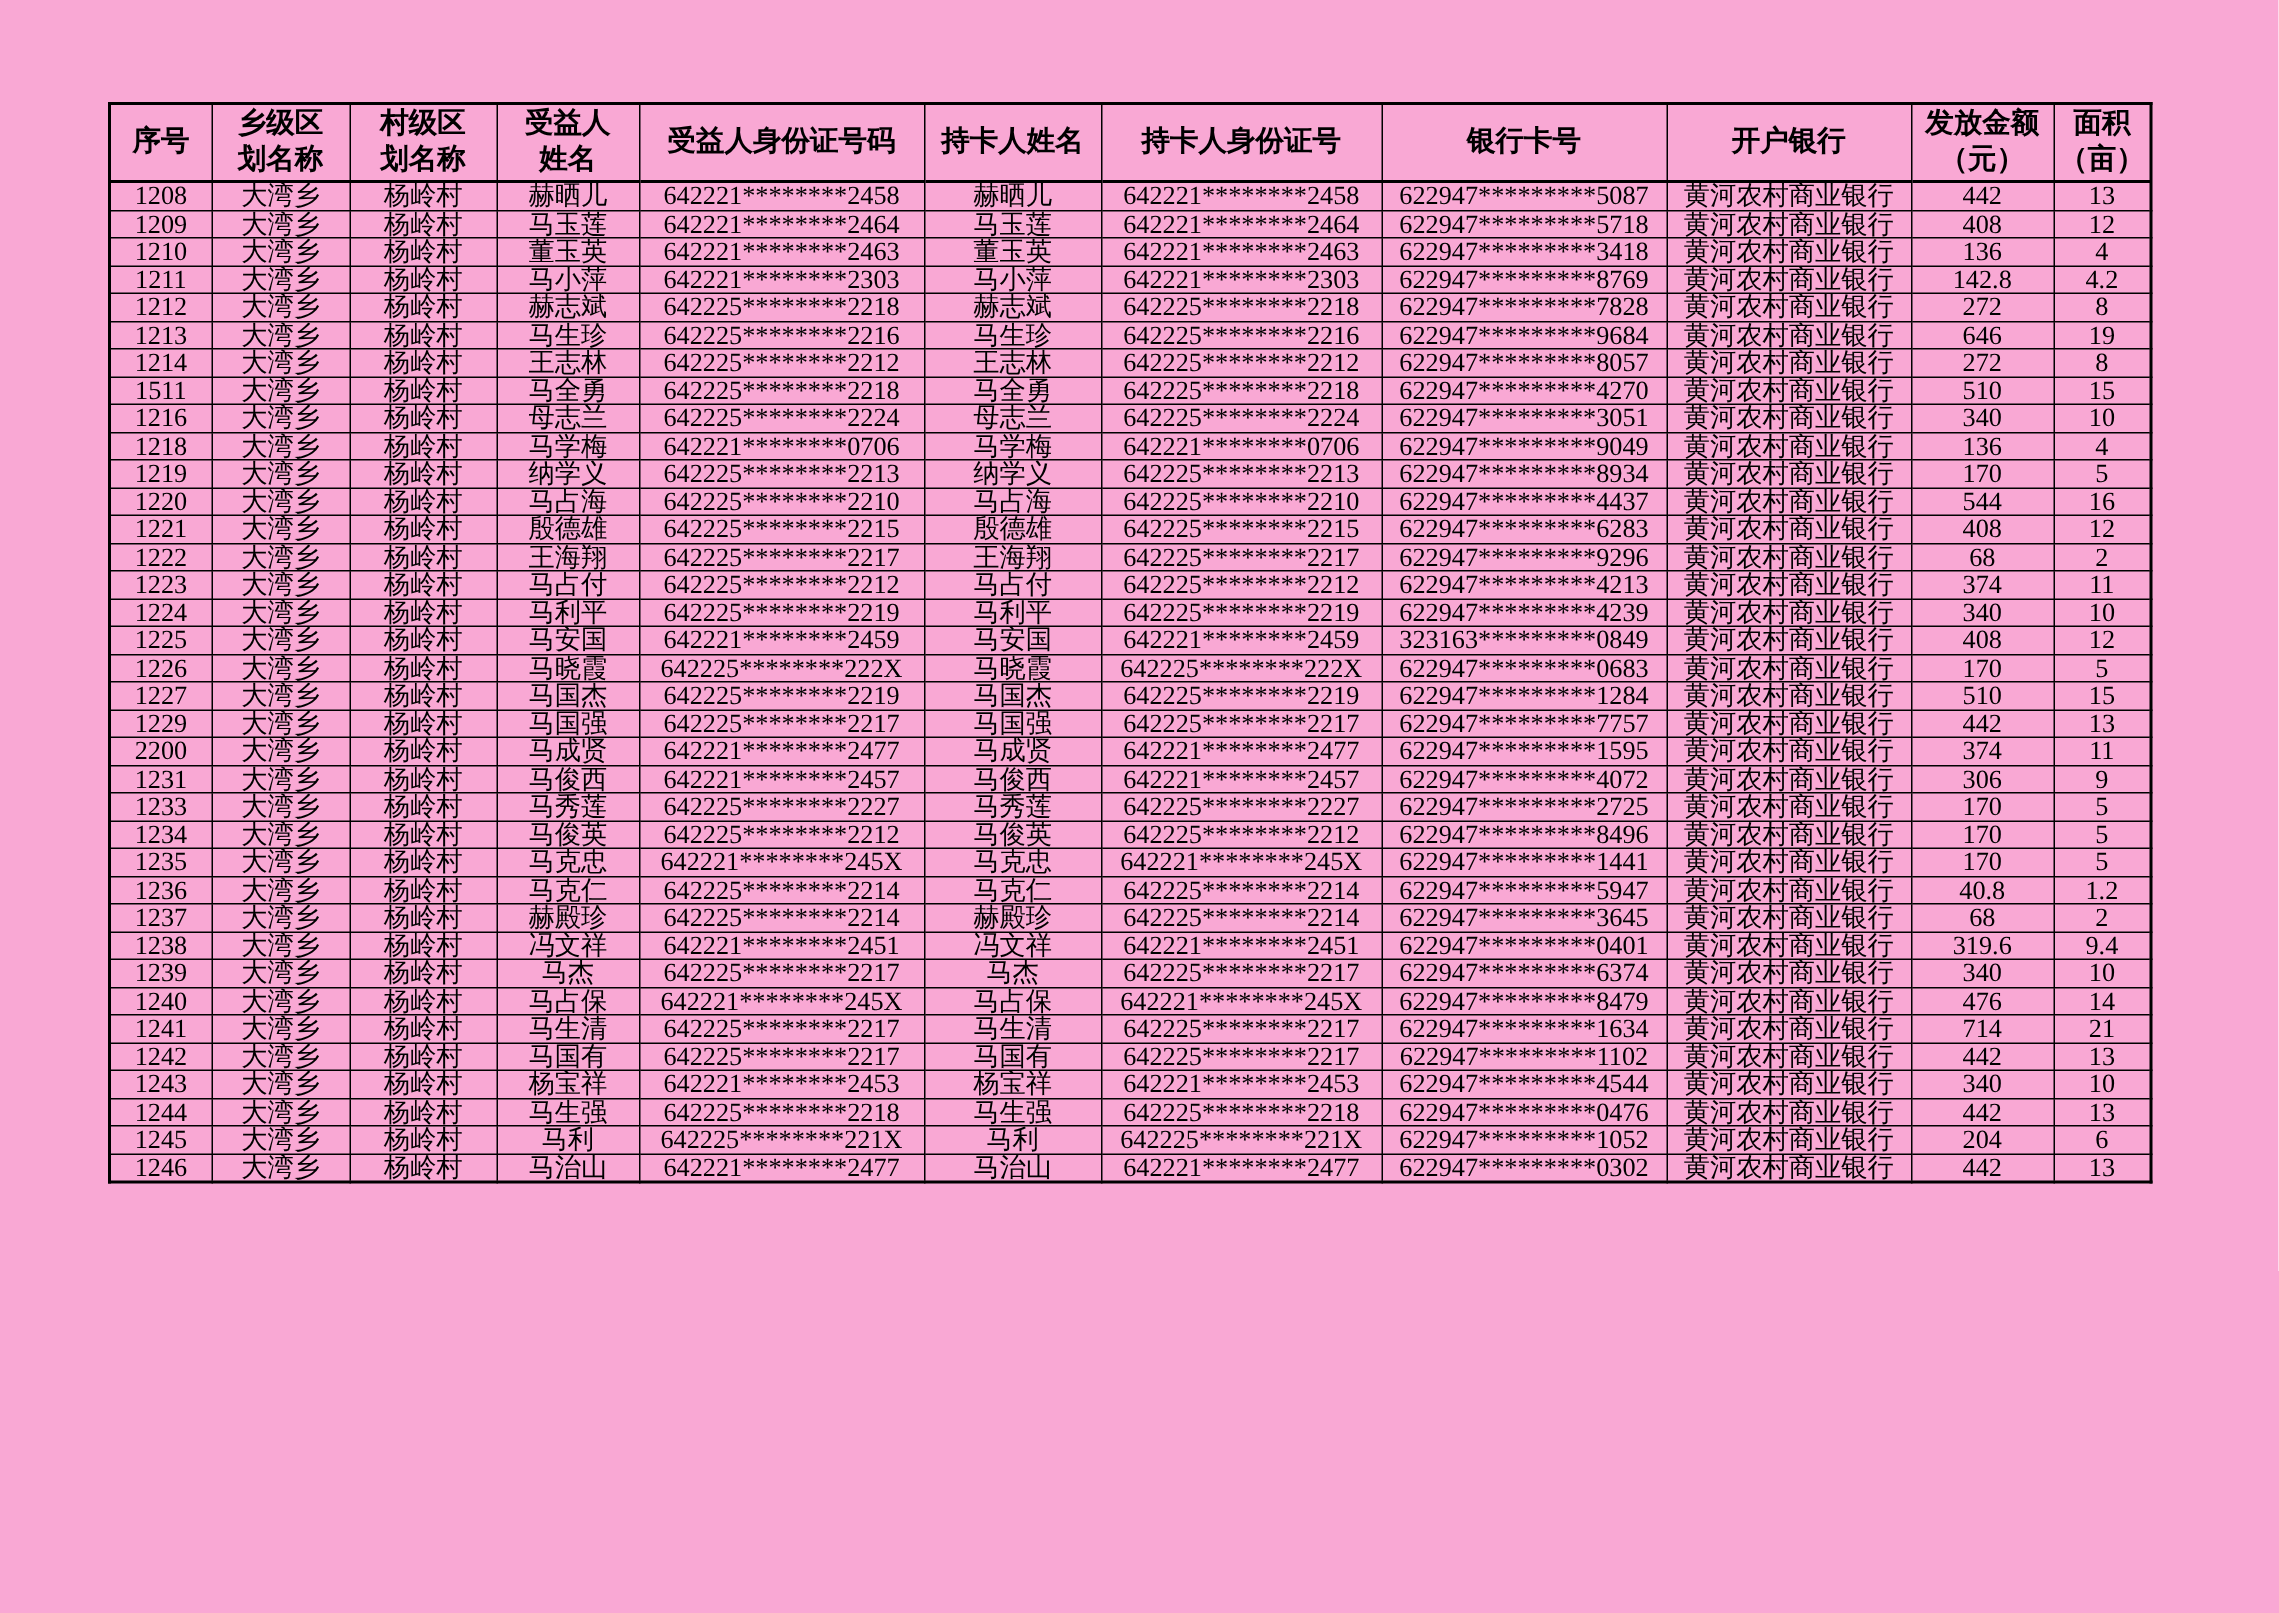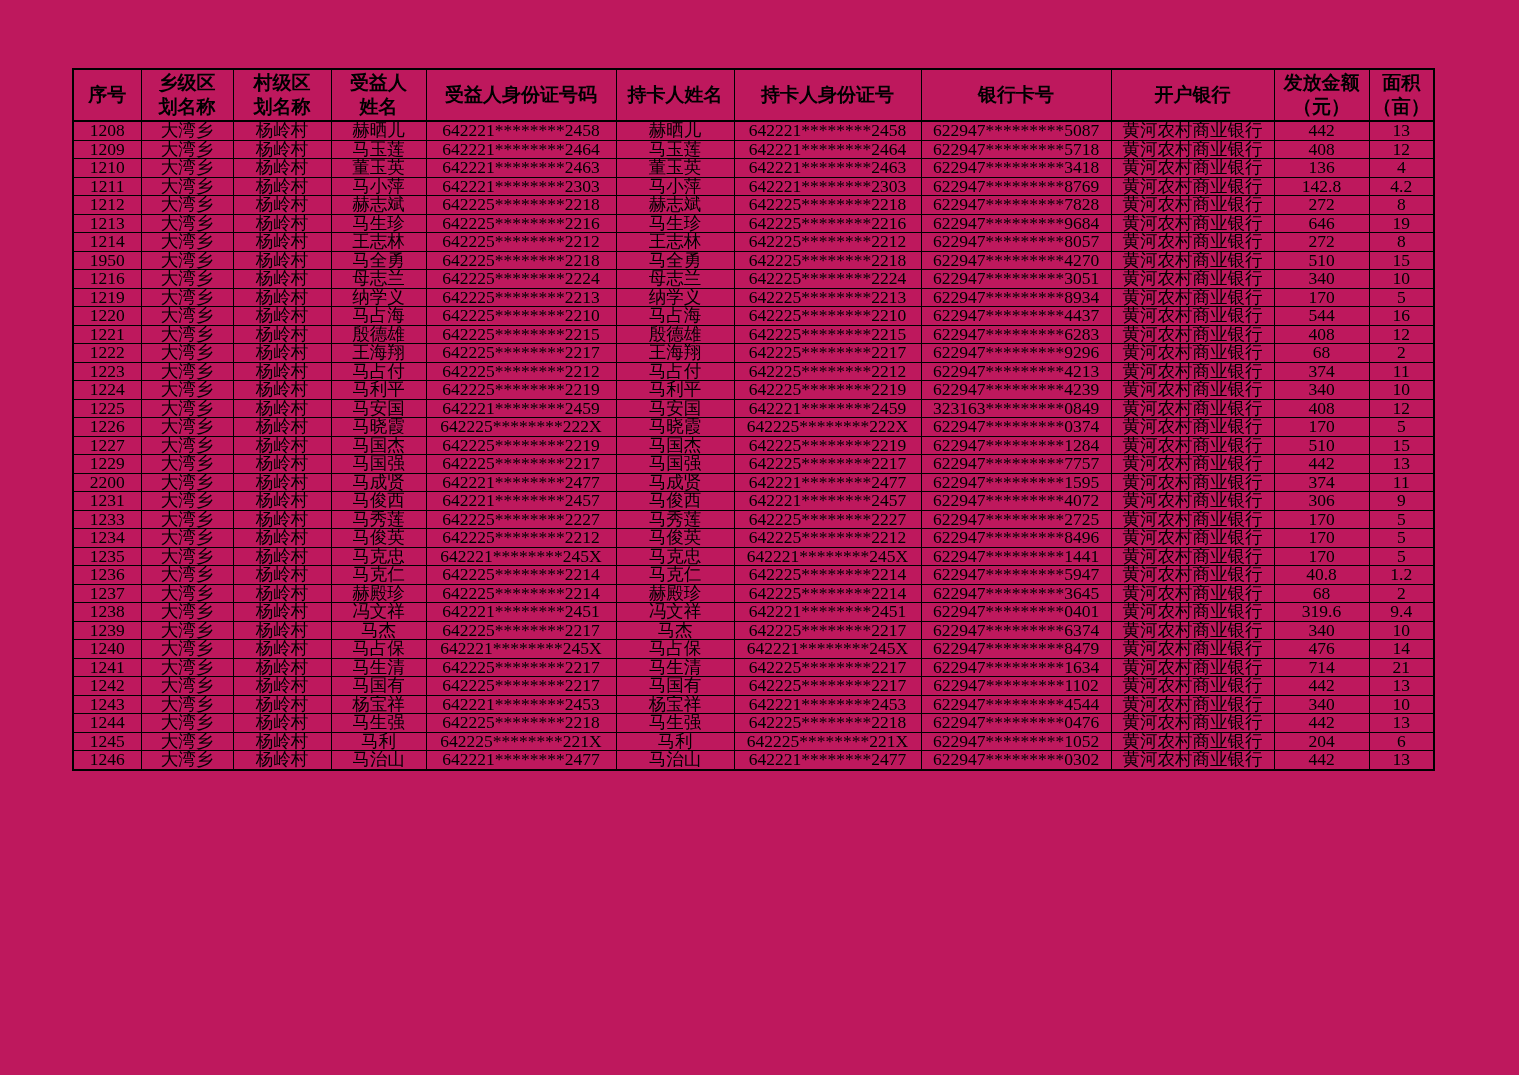--- a/index.html
+++ b/index.html
@@ -4,21 +4,21 @@
 <style>
   html, body {
     margin: 0;
     padding: 0;
     background: #ffffff;
   }
   .page {
     position: relative;
     width: 1519px;
     height: 1075px;
-    background: #be185d;
+    background: #f9a8d4;
     font-family: "Liberation Serif", "DejaVu Serif", serif;
     color: #000000;
   }
   table.subsidy {
     position: absolute;
     left: 72px;
     top: 68px;
     width: 1361px;
     border-collapse: collapse;
     table-layout: fixed;
@@ -164,21 +164,21 @@
           <td>王志林</td>
           <td>642225********2212</td>
           <td>王志林</td>
           <td>642225********2212</td>
           <td>622947*********8057</td>
           <td>黄河农村商业银行</td>
           <td>272</td>
           <td>8</td>
         </tr>
         <tr>
-          <td>1950</td>
+          <td>1511</td>
           <td>大湾乡</td>
           <td>杨岭村</td>
           <td>马全勇</td>
           <td>642225********2218</td>
           <td>马全勇</td>
           <td>642225********2218</td>
           <td>622947*********4270</td>
           <td>黄河农村商业银行</td>
           <td>510</td>
           <td>15</td>
@@ -190,20 +190,33 @@
           <td>母志兰</td>
           <td>642225********2224</td>
           <td>母志兰</td>
           <td>642225********2224</td>
           <td>622947*********3051</td>
           <td>黄河农村商业银行</td>
           <td>340</td>
           <td>10</td>
         </tr>
         <tr>
+          <td>1218</td>
+          <td>大湾乡</td>
+          <td>杨岭村</td>
+          <td>马学梅</td>
+          <td>642221********0706</td>
+          <td>马学梅</td>
+          <td>642221********0706</td>
+          <td>622947*********9049</td>
+          <td>黄河农村商业银行</td>
+          <td>136</td>
+          <td>4</td>
+        </tr>
+        <tr>
           <td>1219</td>
           <td>大湾乡</td>
           <td>杨岭村</td>
           <td>纳学义</td>
           <td>642225********2213</td>
           <td>纳学义</td>
           <td>642225********2213</td>
           <td>622947*********8934</td>
           <td>黄河农村商业银行</td>
           <td>170</td>
@@ -288,21 +301,21 @@
           <td>12</td>
         </tr>
         <tr>
           <td>1226</td>
           <td>大湾乡</td>
           <td>杨岭村</td>
           <td>马晓霞</td>
           <td>642225********222X</td>
           <td>马晓霞</td>
           <td>642225********222X</td>
-          <td>622947*********0374</td>
+          <td>622947*********0683</td>
           <td>黄河农村商业银行</td>
           <td>170</td>
           <td>5</td>
         </tr>
         <tr>
           <td>1227</td>
           <td>大湾乡</td>
           <td>杨岭村</td>
           <td>马国杰</td>
           <td>642225********2219</td>

